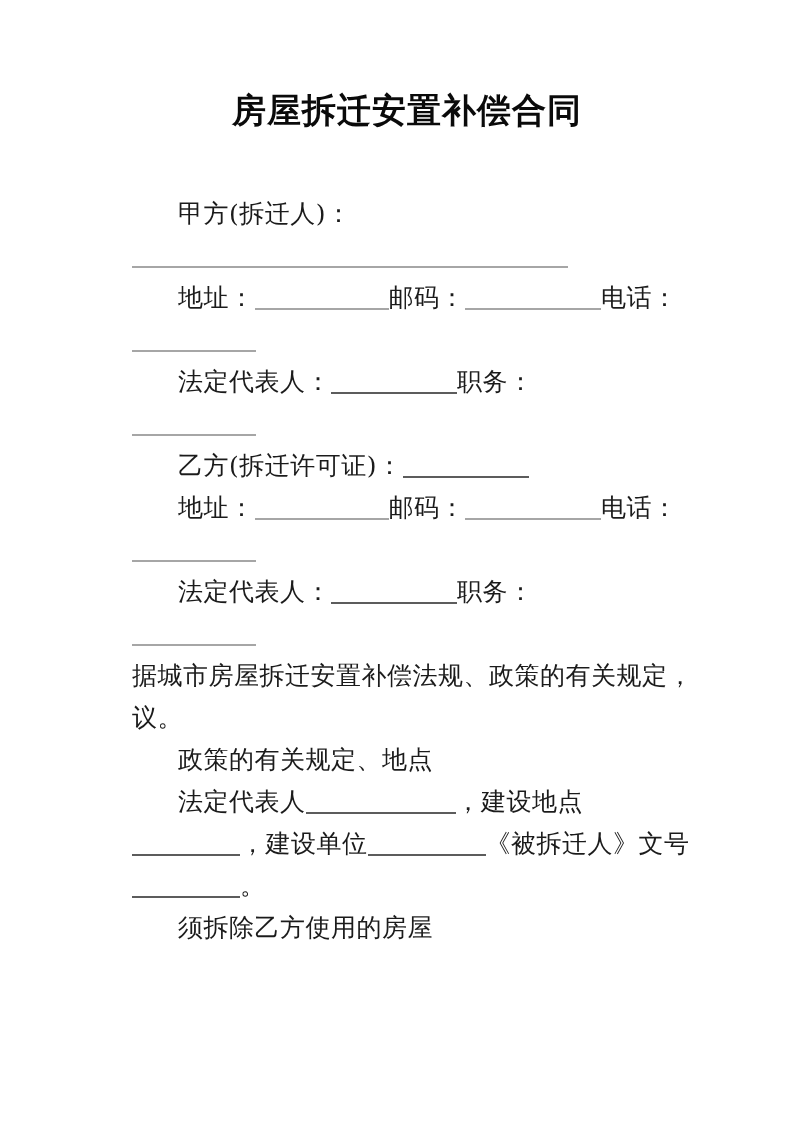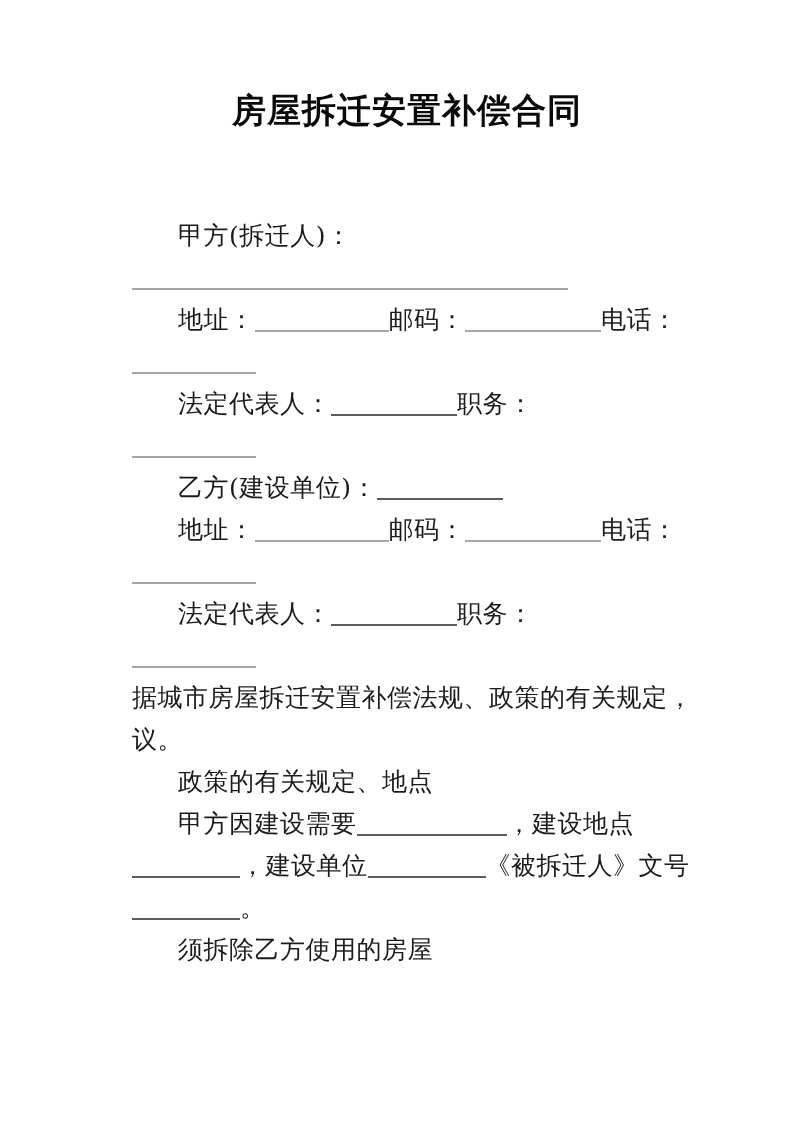--- a/index.html
+++ b/index.html
@@ -12,21 +12,21 @@
     width: 800px;
     height: 1132px;
     box-sizing: border-box;
     background: #ffffff;
     padding: 85px 118px 0 132px;
     overflow: hidden;
     font-family: "DejaVu Serif", "Liberation Serif", serif;
     color: #1b1b1b;
   }
   .title {
-    margin: 0 0 80px 0;
+    margin: 0 0 58px 0;
     font-family: "DejaVu Sans", "Liberation Sans", sans-serif;
     font-weight: 700;
     font-size: 34px;
     line-height: 50px;
     letter-spacing: 1px;
     text-align: center;
     color: #0a0a0a;
     white-space: nowrap;
   }
   .doc-body {
@@ -58,26 +58,26 @@
 
 <div class="page">
   <h1 class="title">房屋拆迁安置补偿合同</h1>
   <div class="doc-body" id="doc-body">
       <div class="line indent"><span class="run">甲方(拆迁人)：</span></div>
       <div class="line"><span class="blank light" style="width: 436px;"></span></div>
       <div class="line indent"><span class="run">地址：</span><span class="blank light" style="width: 134px;"></span><span class="run">邮码：</span><span class="blank light" style="width: 136px;"></span><span class="run">电话：</span></div>
       <div class="line"><span class="blank light" style="width: 124px;"></span></div>
       <div class="line indent"><span class="run">法定代表人：</span><span class="blank dark" style="width: 126px;"></span><span class="run">职务：</span></div>
       <div class="line"><span class="blank light" style="width: 124px;"></span></div>
-      <div class="line indent"><span class="run">乙方(建设单位)：</span><span class="blank dark" style="width: 126px;"></span></div>
+      <div class="line indent"><span class="run">乙方(拆迁许可证)：</span><span class="blank dark" style="width: 126px;"></span></div>
       <div class="line indent"><span class="run">地址：</span><span class="blank light" style="width: 134px;"></span><span class="run">邮码：</span><span class="blank light" style="width: 136px;"></span><span class="run">电话：</span></div>
       <div class="line"><span class="blank light" style="width: 124px;"></span></div>
       <div class="line indent"><span class="run">法定代表人：</span><span class="blank dark" style="width: 126px;"></span><span class="run">职务：</span></div>
       <div class="line"><span class="blank light" style="width: 124px;"></span></div>
       <div class="line"><span class="run">据城市房屋拆迁安置补偿法规、政策的有关规定，</span></div>
       <div class="line"><span class="run">议。</span></div>
       <div class="line indent"><span class="run">政策的有关规定、地点</span></div>
-      <div class="line indent"><span class="run">甲方因建设需要</span><span class="blank dark" style="width: 150px;"></span><span class="run">，建设地点</span></div>
+      <div class="line indent"><span class="run">法定代表人</span><span class="blank dark" style="width: 150px;"></span><span class="run">，建设地点</span></div>
       <div class="line"><span class="blank dark" style="width: 108px;"></span><span class="run">，建设单位</span><span class="blank dark" style="width: 118px;"></span><span class="run">《被拆迁人》文号</span></div>
       <div class="line"><span class="blank dark" style="width: 108px;"></span><span class="run">。</span></div>
       <div class="line indent"><span class="run">须拆除乙方使用的房屋</span></div>
     </div>
 </div>
 
 </body></html>

